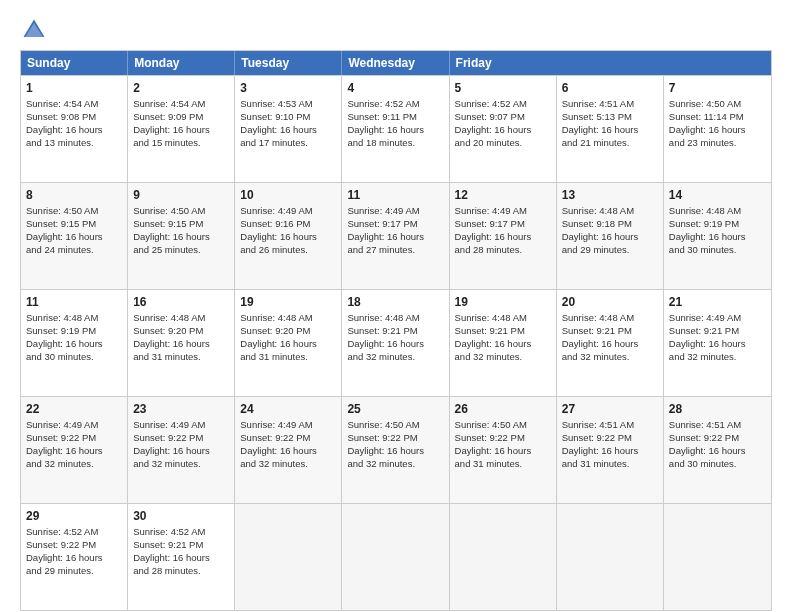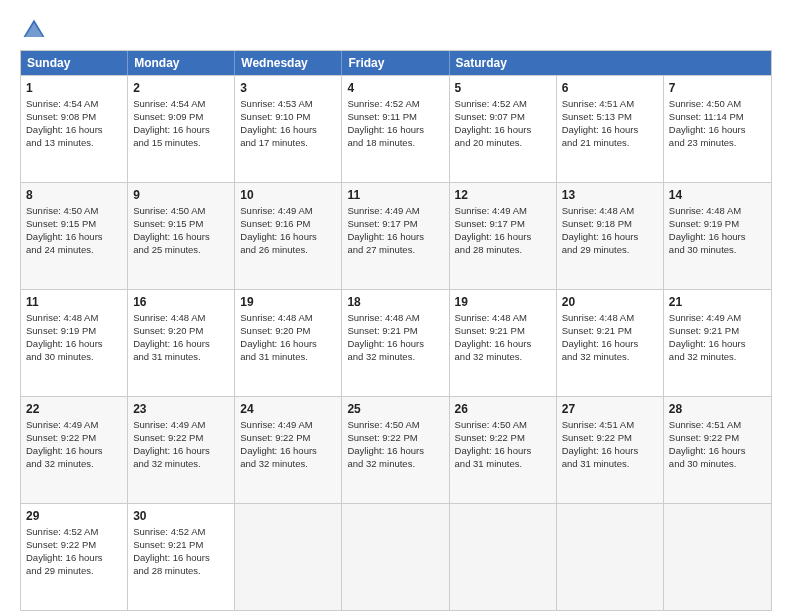--- a/index.html
+++ b/index.html
@@ -136,23 +136,23 @@
     <div class="title-block">
       <div class="month-title"></div>
       <div class="subtitle"></div>
     </div>
   </div>
 
   <div class="calendar">
     <div class="cal-header" id="cal-header">
         <div class="cal-header-cell">Sunday</div>
         <div class="cal-header-cell">Monday</div>
+        <div class="cal-header-cell">Tuesday</div>
         <div class="cal-header-cell">Wednesday</div>
         <div class="cal-header-cell">Friday</div>
-        <div class="cal-header-cell">Saturday</div>
       </div>
     <div class="cal-body" id="cal-body">
         <div class="cal-row">
           <div class="cal-cell"><span class="day-num">1</span><span>Sunrise: 4:54 AM</span><br><span>Sunset: 9:08 PM</span><br><span>Daylight: 16 hours</span><br><span>and 13 minutes.</span></div>
           <div class="cal-cell"><span class="day-num">2</span><span>Sunrise: 4:54 AM</span><br><span>Sunset: 9:09 PM</span><br><span>Daylight: 16 hours</span><br><span>and 15 minutes.</span></div>
           <div class="cal-cell"><span class="day-num">3</span><span>Sunrise: 4:53 AM</span><br><span>Sunset: 9:10 PM</span><br><span>Daylight: 16 hours</span><br><span>and 17 minutes.</span></div>
           <div class="cal-cell"><span class="day-num">4</span><span>Sunrise: 4:52 AM</span><br><span>Sunset: 9:11 PM</span><br><span>Daylight: 16 hours</span><br><span>and 18 minutes.</span></div>
           <div class="cal-cell"><span class="day-num">5</span><span>Sunrise: 4:52 AM</span><br><span>Sunset: 9:07 PM</span><br><span>Daylight: 16 hours</span><br><span>and 20 minutes.</span></div>
           <div class="cal-cell"><span class="day-num">6</span><span>Sunrise: 4:51 AM</span><br><span>Sunset: 5:13 PM</span><br><span>Daylight: 16 hours</span><br><span>and 21 minutes.</span></div>
           <div class="cal-cell"><span class="day-num">7</span><span>Sunrise: 4:50 AM</span><br><span>Sunset: 11:14 PM</span><br><span>Daylight: 16 hours</span><br><span>and 23 minutes.</span></div>

